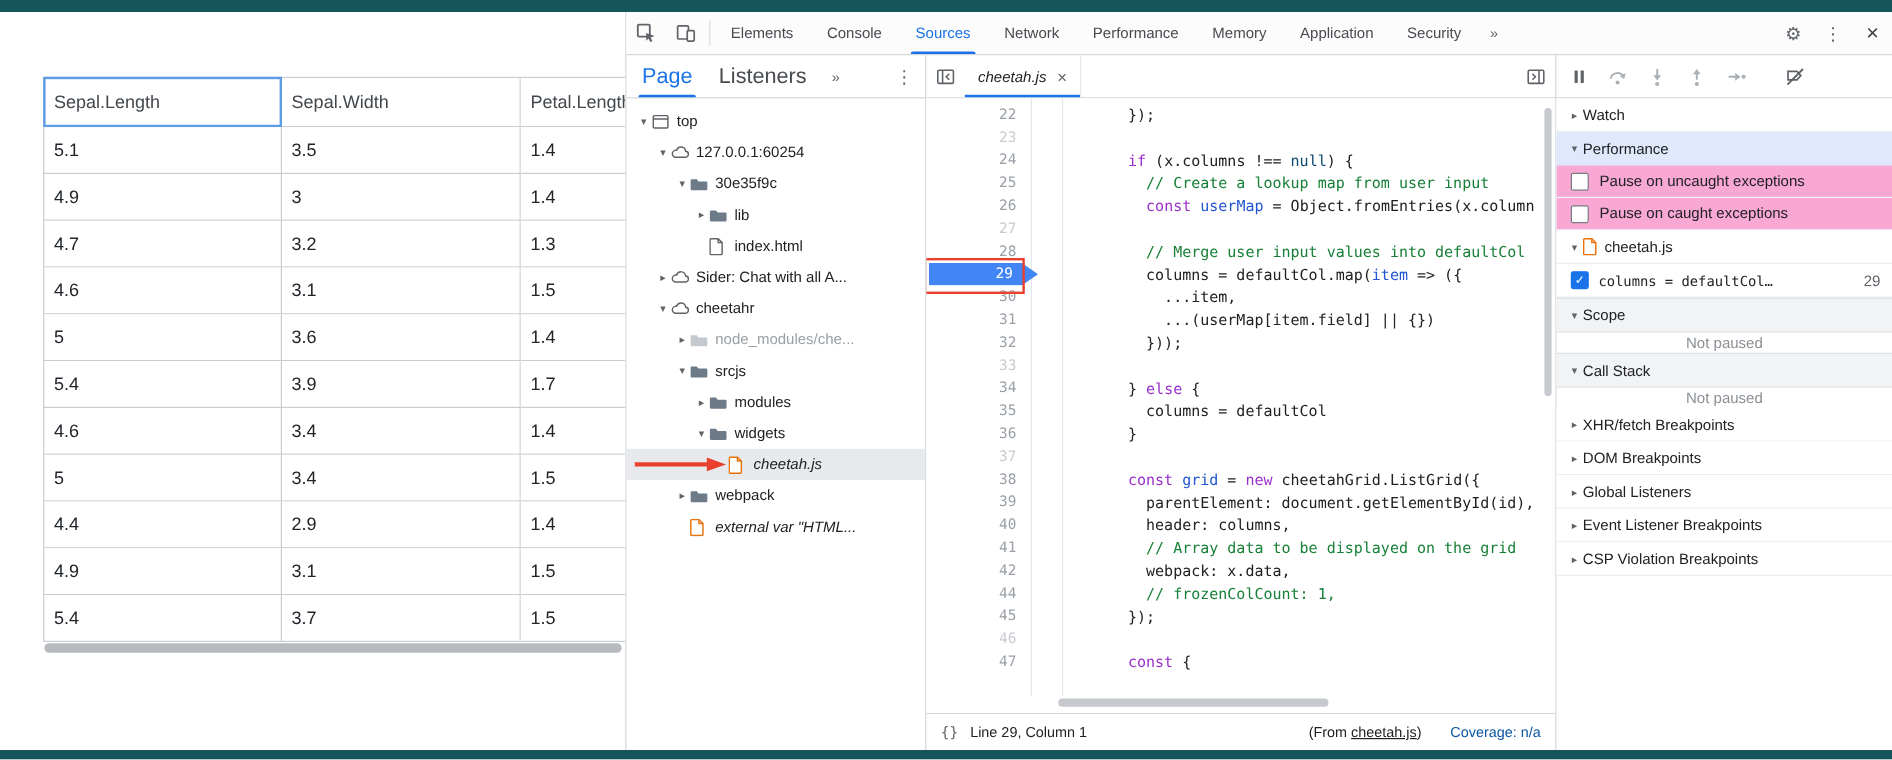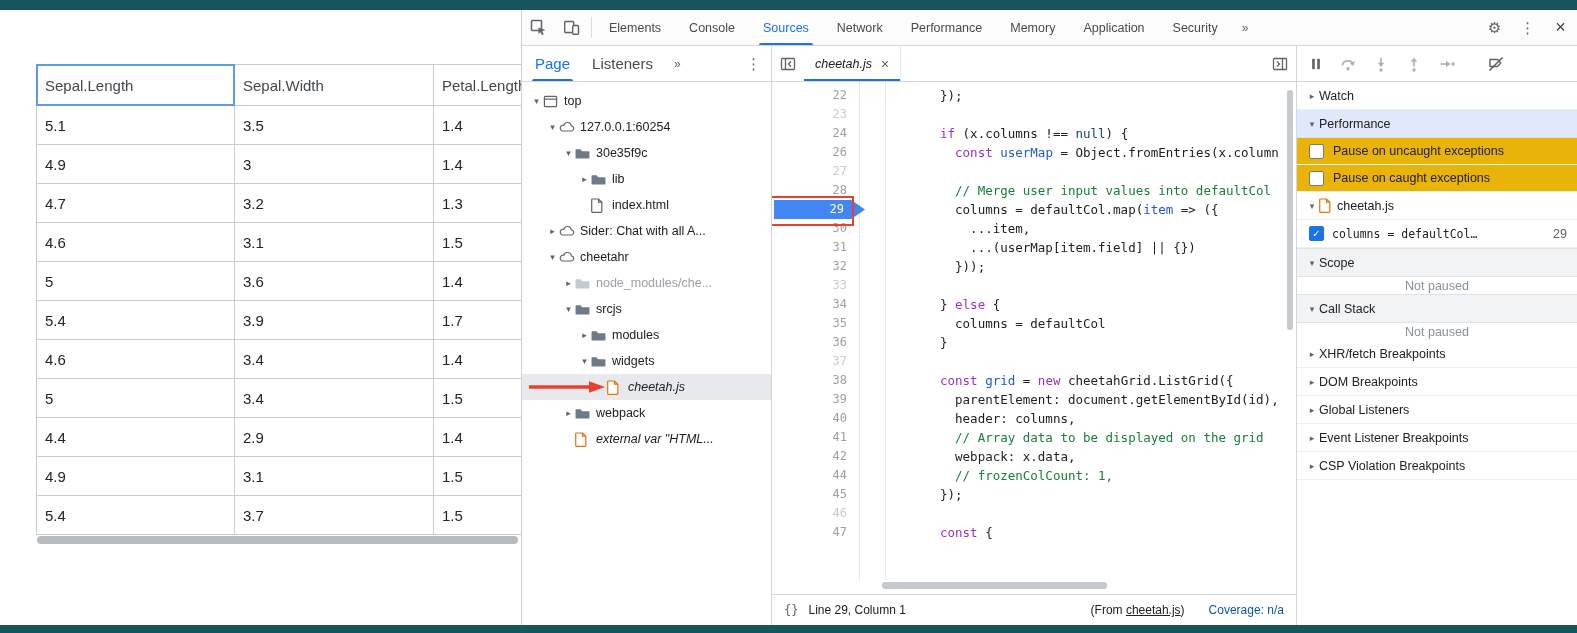--- a/index.html
+++ b/index.html
@@ -36,21 +36,21 @@
   .mtab.active::after{content:"";position:absolute;left:10px;right:10px;bottom:0;height:2.5px;background:#1a73e8;border-radius:2px 2px 0 0}
   .chev{padding:0 10px;display:flex;align-items:center;color:#5f6368;font-size:12px}
   .tb-spacer{flex:1}
   .glyph15{font-size:15px}.glyph18{font-size:18px;color:#3c4043}
 
   .dt-body{flex:1;display:flex;min-height:0}
 
   
   .navigator{width:249px;flex:none;border-right:1px solid #d3d7db;display:flex;flex-direction:column;min-height:0}
   .nav-header{height:35px;flex:none;border-bottom:1px solid #d3d7db;display:flex;align-items:stretch;padding-left:2px}
-  .ntab{padding:0 11px;display:flex;align-items:center;font-size:15px;color:#474b4f;position:relative}
+  .ntab{padding:0 11px;display:flex;align-items:center;font-size:18px;color:#474b4f;position:relative}
   .ntab.active{color:#1a73e8}
   .ntab.active::after{content:"";position:absolute;left:8px;right:8px;bottom:0;height:2.5px;background:#1a73e8;border-radius:2px 2px 0 0}
   .nav-menu{margin-left:auto}
   .tree{flex:1;padding-top:6px;font-size:12.5px;overflow:hidden}
   .titem{height:26px;display:flex;align-items:center;position:relative;white-space:nowrap}
   .titem .arr{width:13px;flex:none;font-size:9px;color:#5f6368;text-align:center}
   .titem .ticon{width:18px;flex:none;display:flex;align-items:center}
   .titem .tlabel{padding-left:3px}
   .titem.selected{background:#e7e9ec}
   .titem.dim .tlabel{color:#9aa0a6}
@@ -87,21 +87,21 @@
   .debugger{width:280px;flex:none;border-left:1px solid #d3d7db;display:flex;flex-direction:column;font-size:12.5px;min-height:0}
   .dbg-controls{height:35px;flex:none;border-bottom:1px solid #d3d7db;display:flex;align-items:center;padding-left:12px;gap:17px}
   .dbg-ic{display:flex;align-items:center;justify-content:center;line-height:0}
   .dbg-ic.en{color:#5f6368}
   .dbg-ic.dis{color:#aab0b5}
   .dbg-ic.deact{margin-left:16px}
   .dbg-rows{flex:1;overflow:hidden}
   .drow{height:27px;display:flex;align-items:center;padding:0 8px;border-bottom:1px solid #eceef0;background:#fff}
   .drow .arr{width:14px;flex:none;font-size:9px;color:#5f6368;text-align:center}
   .drow.hl{background:#dfe9fb;border-bottom:1px solid #d3e2f8}
-  .drow.cb-row{height:26px;background:#eab308;border-bottom:1px solid #f0f5fd;padding-left:12px;gap:9px}
+  .drow.cb-row{height:26px;background:#f9a8d4;border-bottom:1px solid #f0f5fd;padding-left:12px;gap:9px}
   .cbx{width:13px;height:13px;flex:none;border:1.5px solid #767b80;border-radius:2px;background:#fff}
   .cbx.checked{border-color:#1a73e8;background:#1a73e8;color:#fff;display:flex;align-items:center;justify-content:center;font-size:10px}
   .drow.file-row{padding-left:8px}
   .drow.file-row .ticon{width:18px;display:flex;align-items:center}
   .drow.bp-entry{padding-left:12px;gap:8px}
   .bp-code{font-family:"DejaVu Sans Mono",monospace;font-size:11.5px;flex:1;overflow:hidden;white-space:nowrap;text-overflow:ellipsis}
   .bp-line{color:#5f6368;flex:none;padding-right:2px}
   .drow.hdr-gray{background:#f1f3f4;border-top:1px solid #dfe2e5;border-bottom:1px solid #dfe2e5}
   .not-paused{height:17px;display:flex;align-items:center;justify-content:center;color:#8a9096}
 </style>
@@ -390,20 +390,24 @@
               </div>
               <div class="cl dim">
                 <span class="gutter">23</span>
                 <span class="ltext"></span>
               </div>
               <div class="cl">
                 <span class="gutter">24</span>
                 <span class="ltext"><span class="tk-k">if</span><span class="tk-p"> (x.columns !== </span><span class="tk-a">null</span><span class="tk-p">) {</span></span>
               </div>
               <div class="cl">
+                <span class="gutter">25</span>
+                <span class="ltext"><span class="tk-c">  // Create a lookup map from user input</span></span>
+              </div>
+              <div class="cl">
                 <span class="gutter">26</span>
                 <span class="ltext"><span class="tk-p">  </span><span class="tk-k">const</span><span class="tk-p"> </span><span class="tk-v">userMap</span><span class="tk-p"> = Object.fromEntries(x.column</span></span>
               </div>
               <div class="cl dim">
                 <span class="gutter">27</span>
                 <span class="ltext"></span>
               </div>
               <div class="cl">
                 <span class="gutter">28</span>
                 <span class="ltext"><span class="tk-c">  // Merge user input values into defaultCol</span></span>

